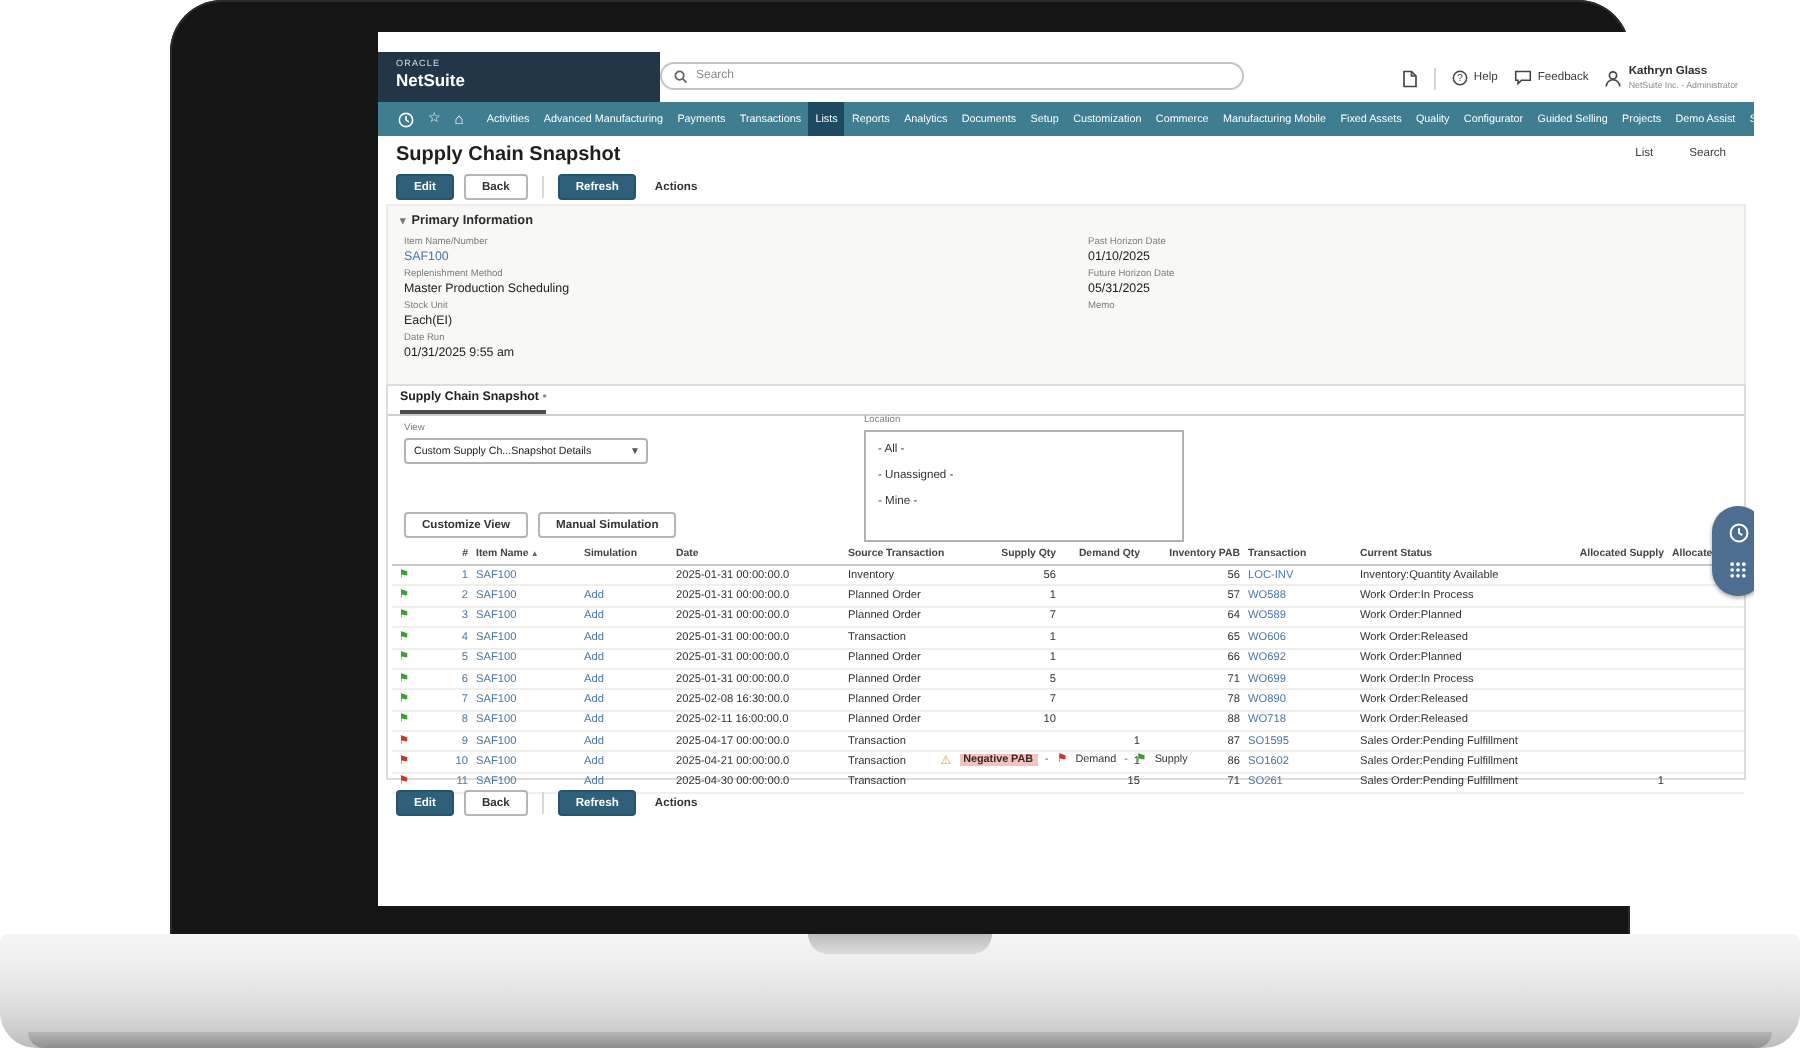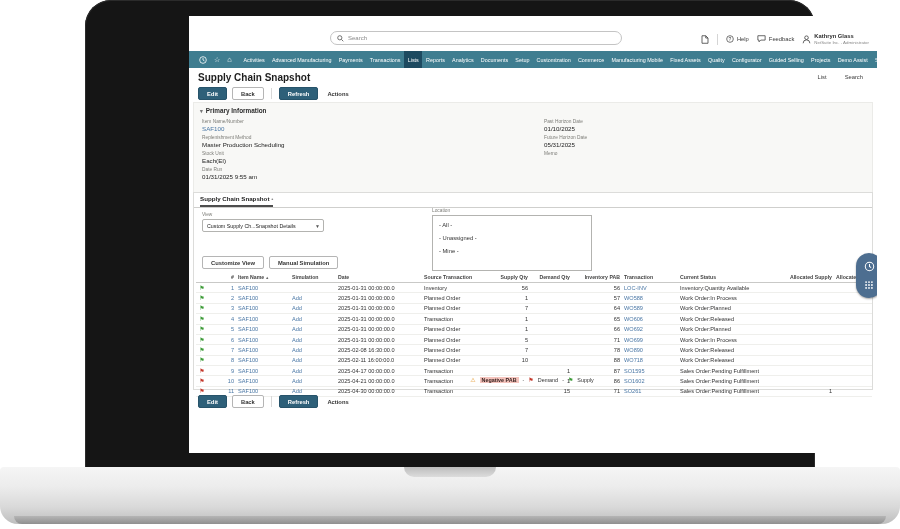--- a/index.html
+++ b/index.html
@@ -100,20 +100,24 @@
                 justify-content:space-evenly;box-shadow:0 1px 2px rgba(0,0,0,.35);}
 </style>
 </head>
 <body>
 
 <div class="stage">
   <div class="bezel">
     <div class="screen">
 
       <div class="ns-header">
+        <div class="brand">
+          <div class="brand-oracle">ORACLE</div>
+          <div class="brand-netsuite">NetSuite</div>
+        </div>
         <div class="searchbox">
           <svg class="icn" width="7" height="7" viewBox="0 0 10 10">
               <circle cx="4" cy="4" r="3" fill="none" stroke="#666" stroke-width="1.3"></circle>
               <line x1="6.3" y1="6.3" x2="9" y2="9" stroke="#666" stroke-width="1.3"></line>
             </svg>
           <span>Search</span>
         </div>
         <div class="hdr-right">
           <span class="hdr-item">
             <svg class="icn" width="8" height="9" viewBox="0 0 10 12">

